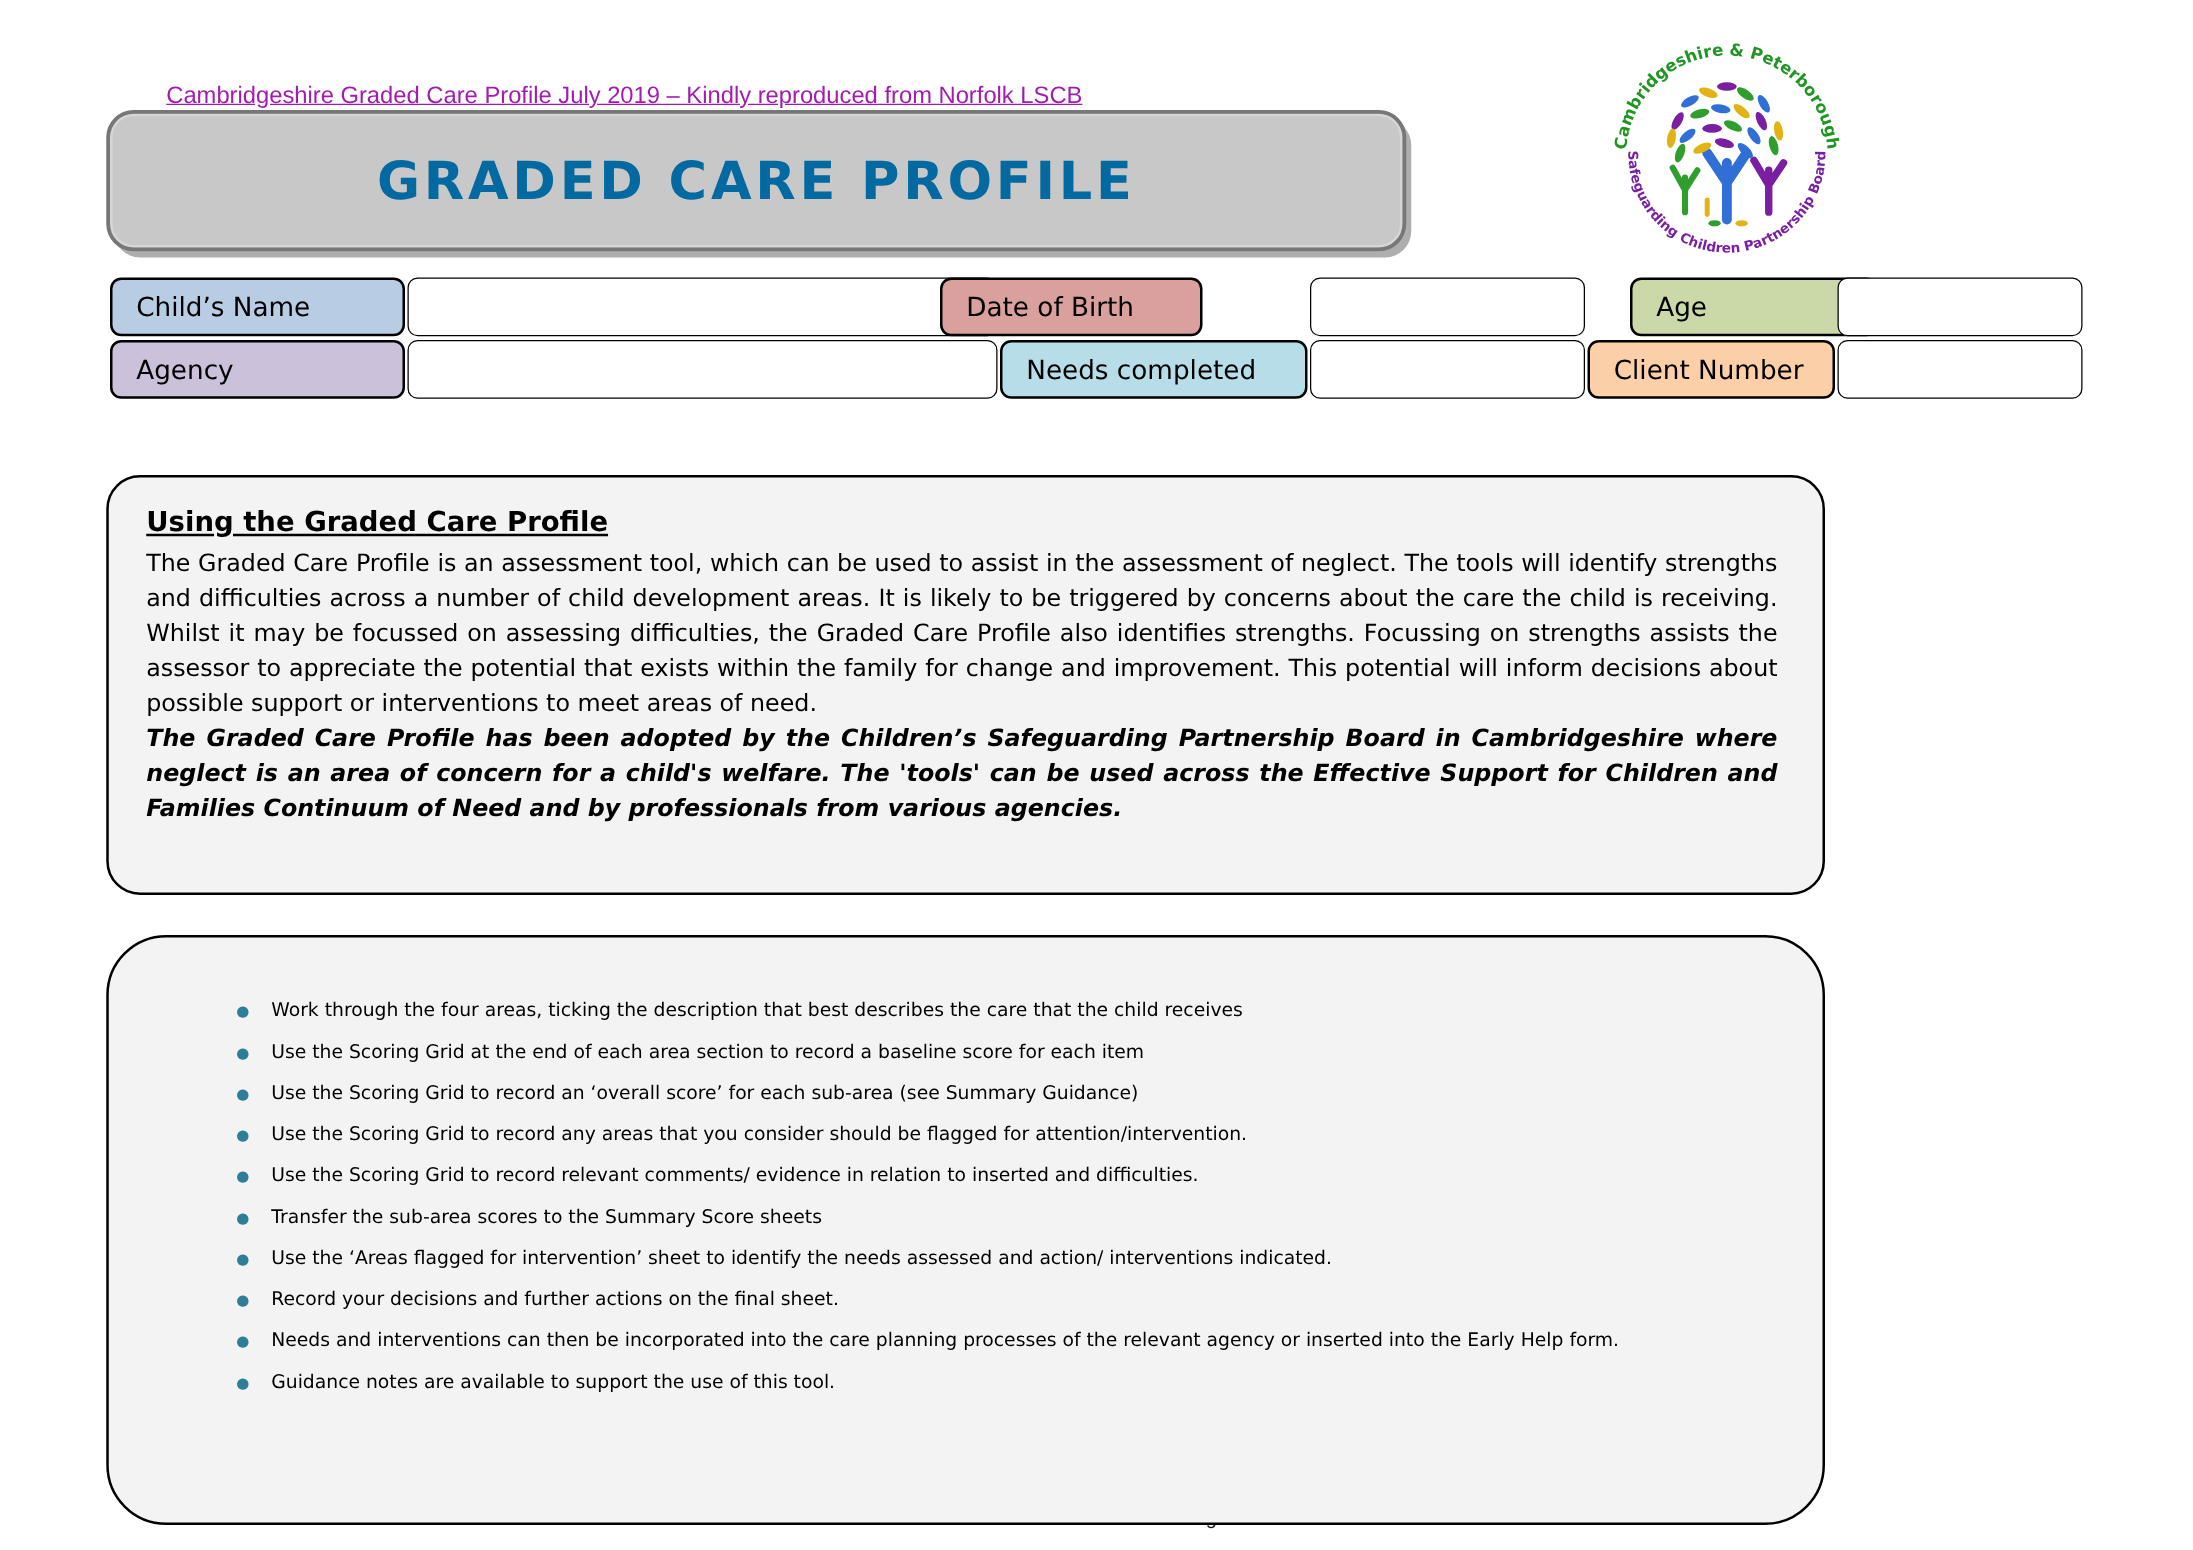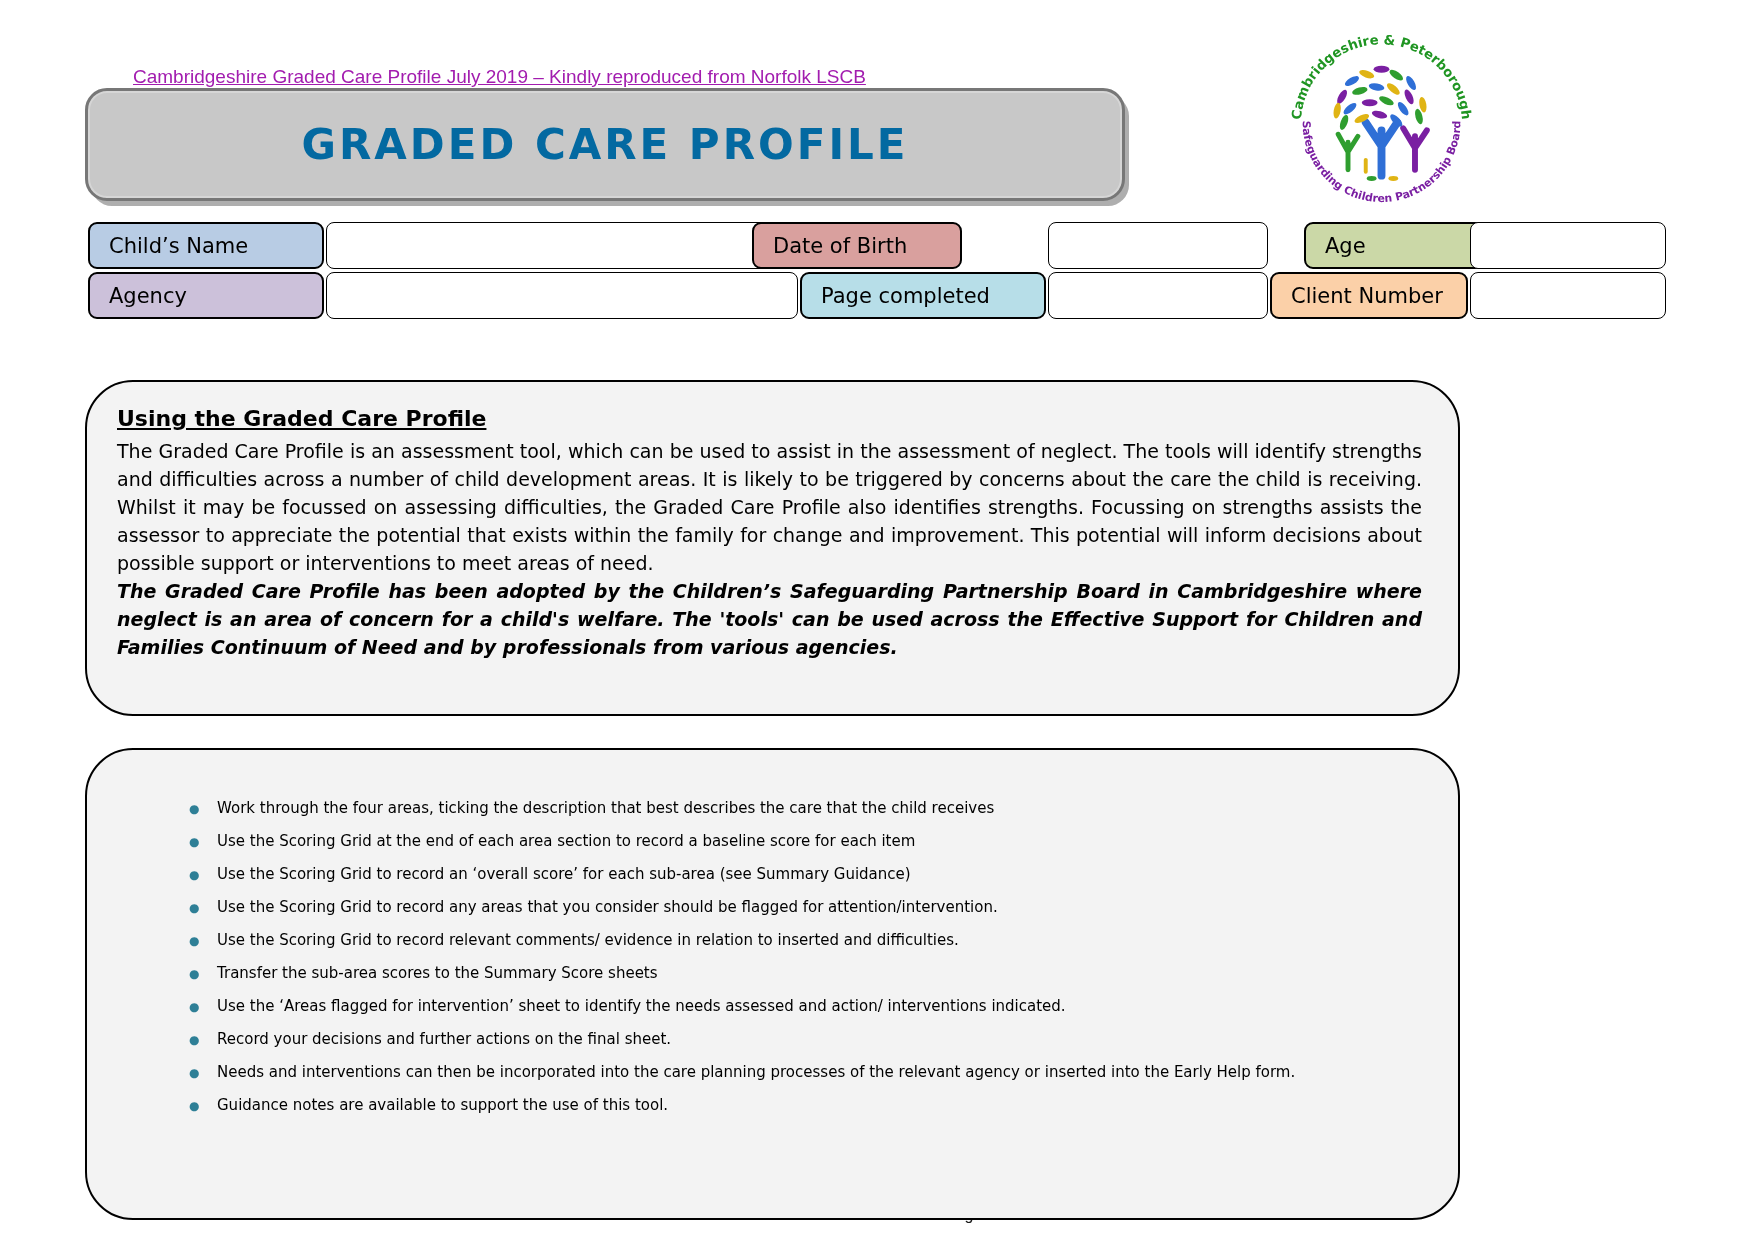--- a/index.html
+++ b/index.html
@@ -34,21 +34,21 @@
     font-size:21px; height:47px;
   }
   .cell.label { border:2px solid #000; border-radius:9px; padding-left:19px; }
   .cell.value { border:1.5px solid #000; border-radius:8px; background:#fff; }
 
   
   .rbox {
     position:absolute; left:85px; width:1375px; background:#f3f3f3;
     border:2px solid #000; border-radius:48px; box-sizing:border-box;
   }
-  .rbox.using { top:380px; height:336px; padding:24px 36px 0 30px; }
+  .rbox.using { top:380px; height:336px; padding:24px 36px 0 30px;border-radius:27px; }
   .rbox.howto { top:748px; height:472px; padding:30px 42px 0 34px; }
   .rbox-heading {
     font-size:22px; font-weight:bold; text-decoration:underline; margin:0 0 6px 0;
   }
   .body-text {
     font-size:19px; line-height:28px; margin:0; text-align:justify;
   }
   .body-text.emphasis { font-weight:bold; font-style:italic; }
 
   .howto ul { list-style:none; margin:14px 0 0 0; padding:0 0 0 66px; }
@@ -134,21 +134,21 @@
   <div class="cell label" style="left: 1270px; top: 222px; width: 198px; background-color: rgb(203, 216, 167); margin-left: 34px;">
     <span>Age</span>
   </div>
   <div class="cell value" style="left:1470px; top:222px; width:196px;"></div>
 
   <div class="cell label" style="left: 88px; top: 272px; width: 236px; background-color: rgb(204, 193, 218);">
     <span>Agency</span>
   </div>
   <div class="cell value" style="left:326px; top:272px; width:472px;"></div>
   <div class="cell label" style="left: 800px; top: 272px; width: 246px; background-color: rgb(183, 222, 232);">
-    <span>Page completed</span>
+    <span>Needs completed</span>
   </div>
   <div class="cell value" style="left:1048px; top:272px; width:220px;"></div>
   <div class="cell label" style="left: 1270px; top: 272px; width: 198px; background-color: rgb(251, 208, 168);">
     <span>Client Number</span>
   </div>
   <div class="cell value" style="left:1470px; top:272px; width:196px;"></div>
 
   <div class="rbox using">
     <div class="rbox-heading">Using the Graded Care Profile</div>
     <p class="body-text">The Graded Care Profile is an assessment tool, which can be used to assist in the assessment of neglect.  The tools will identify strengths and difficulties across a number of child development areas.   It is likely to be triggered by concerns about the care the child is receiving.  Whilst it may be focussed on assessing difficulties, the Graded Care Profile also identifies strengths.  Focussing on strengths assists the assessor to appreciate the potential that exists within the family for change and improvement.  This potential will inform decisions about possible support or interventions to meet areas of need.</p>

